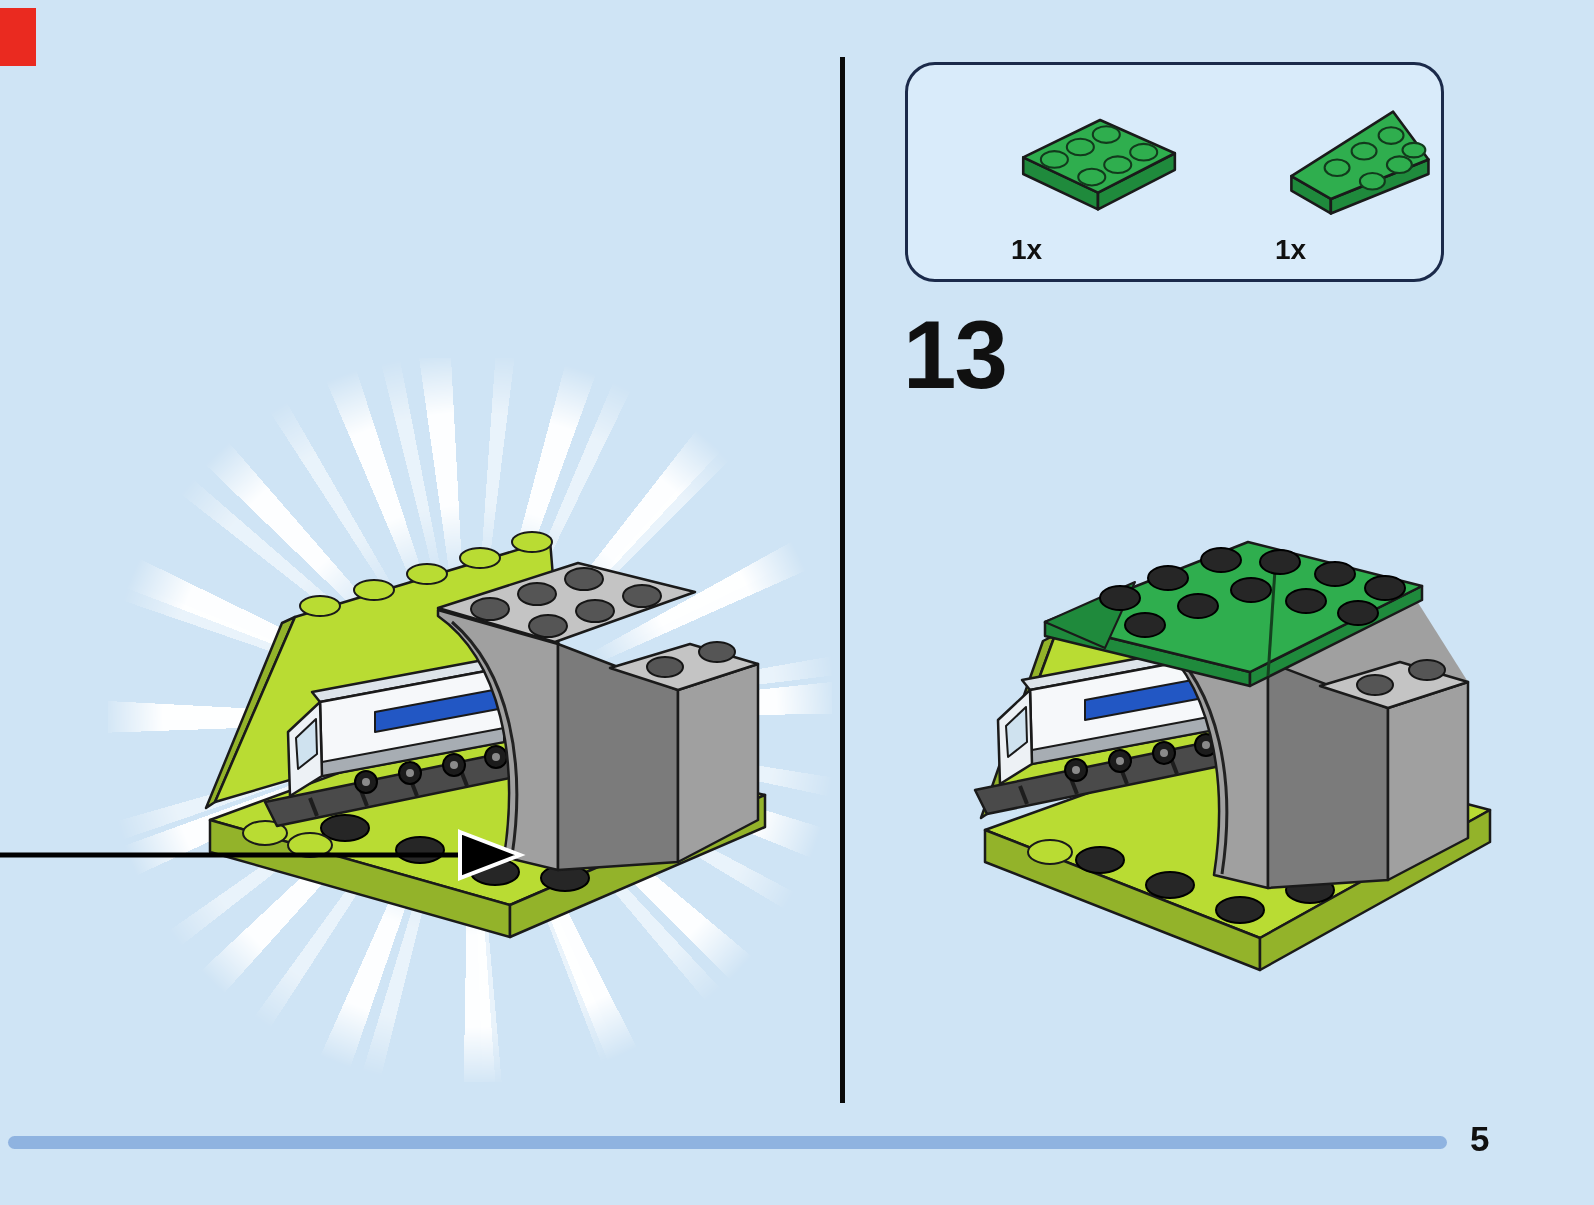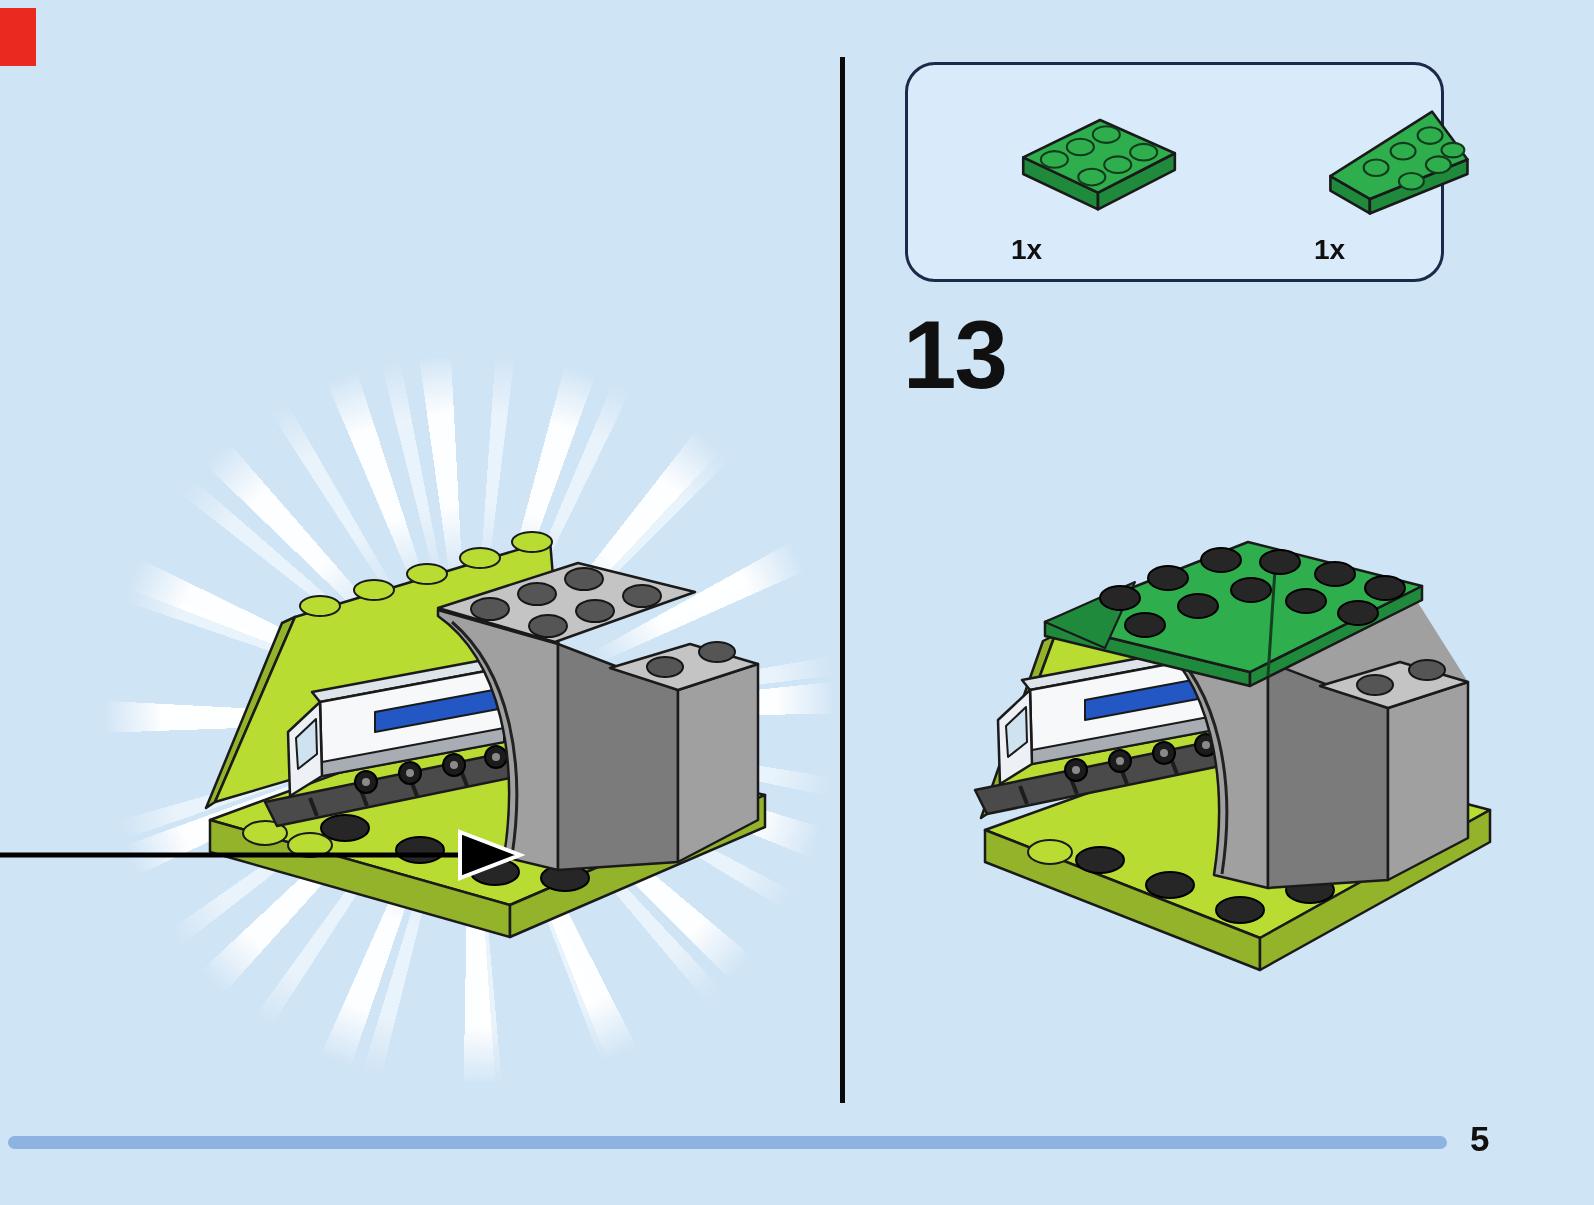--- a/index.html
+++ b/index.html
@@ -11,21 +11,21 @@
     --stud_dark:#262626; --stud_gray:#555555;
     --train_blue:#2257c4; --ink:#101010;
   }
   html,body{margin:0;padding:0;}
   body{font-family:"Liberation Sans", sans-serif;}
   .page{position:relative;width:1594px;height:1205px;background:var(--background);overflow:hidden;}
   .red-mark{position:absolute;left:0;top:8px;width:36px;height:58px;background:var(--accent_red);}
   .divider{position:absolute;left:840px;top:57px;width:5px;height:1046px;background:var(--divider);}
   .parts-box{position:absolute;left:905px;top:62px;width:539px;height:220px;box-sizing:border-box;
     background:var(--box_fill);border:3px solid var(--box_border);border-radius:30px;
-    display:flex;align-items:flex-start;padding:28px 2px 0 95px;gap:113px;}
+    display:flex;align-items:flex-start;padding:28px 2px 0 95px;gap:74px;}
   .part{display:flex;flex-direction:column;align-items:flex-start;}
   .part-count{font-size:28px;font-weight:600;color:var(--ink);margin:6px 0 0 8px;}
   .step-number{position:absolute;left:903px;top:300px;font-size:96px;font-weight:800;color:var(--ink);letter-spacing:-2px;}
   .rays{position:absolute;left:108px;top:358px;width:724px;height:724px;z-index:0;
     background:
       repeating-conic-gradient(from -8deg, rgba(255,255,255,0.95) 0deg 5deg, rgba(255,255,255,0) 5deg 23deg),
       repeating-conic-gradient(from 4deg, rgba(255,255,255,0.55) 0deg 3deg, rgba(255,255,255,0) 3deg 19deg);
     -webkit-mask:radial-gradient(circle at 50% 50%, transparent 0 27%, #000 42% 60%, transparent 72%);
     mask:radial-gradient(circle at 50% 50%, transparent 0 27%, #000 42% 60%, transparent 72%);
   }

